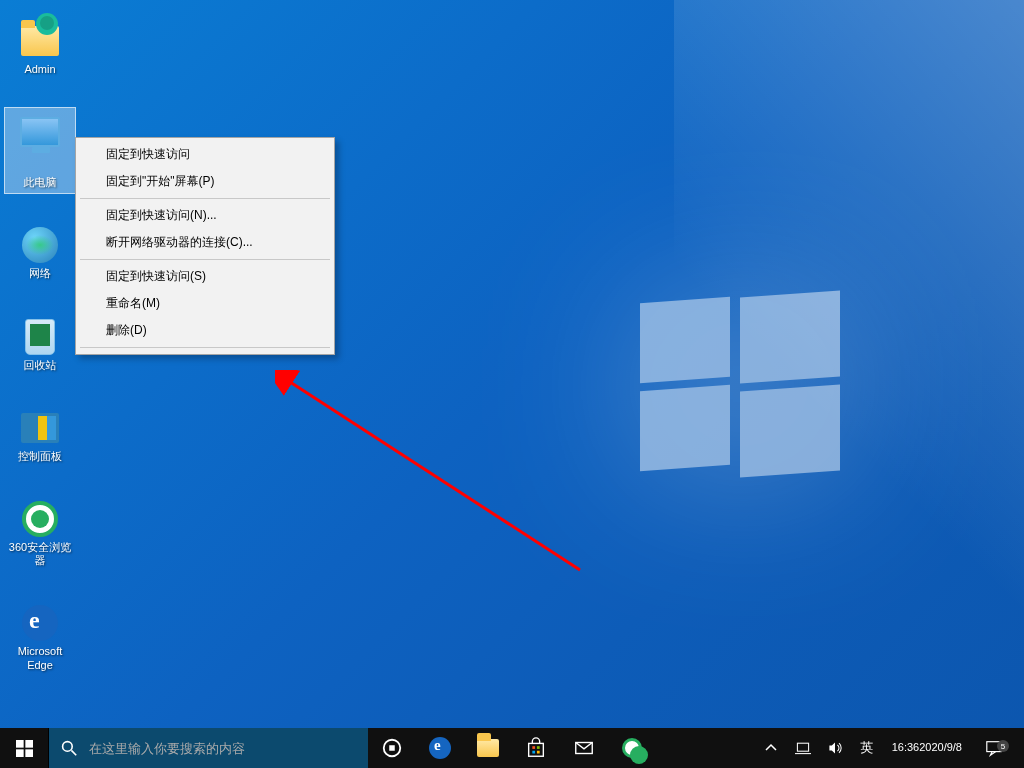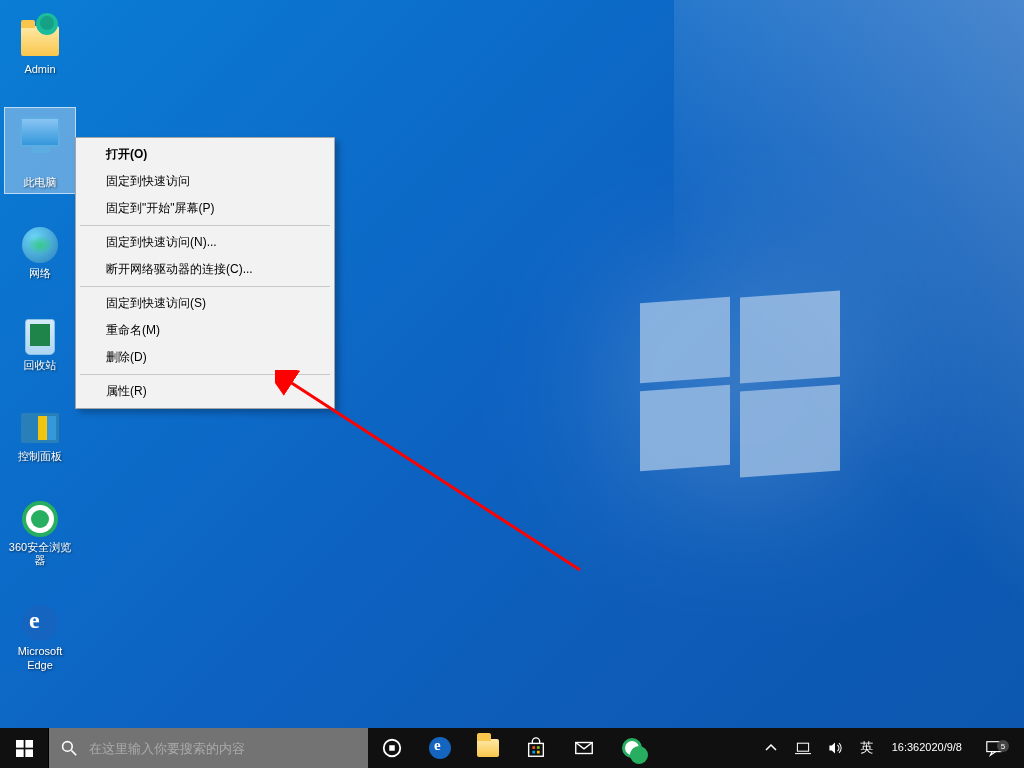--- a/index.html
+++ b/index.html
@@ -46,21 +46,21 @@
 .ctx-sep { height: 1px; background: #c8c8c8; margin: 3px 2px; }
 
 
 .arrow-svg { position:absolute; left:275px; top:370px; width:320px; height:210px; }
 
 
 .taskbar { position: absolute; bottom: 0; left: 0; width: 100%; height: 40px; background: #101010; display: flex; align-items: stretch; color: #fff; }
 .tb-btn { width: 48px; display: flex; align-items: center; justify-content: center; }
 .start { width:48px; }
 .start svg { width:17px; height:17px; }
-.search { flex: 0 0 320px; display:flex; align-items:center; background:#737373; margin: 0; border-left:1px solid #000;}
+.search { flex: 0 0 320px; display:flex; align-items:center; background:#0c4a6e; margin: 0; border-left:1px solid #000;}
 .search .mag { width: 40px; display:flex; align-items:center; justify-content:center; }
 .search input { flex:1; background:transparent; border:none; outline:none; color:#ddd; font-size:13px; height:100%; }
 .search input::placeholder { color:#aaa; }
 .tb-icon { width:22px; height:22px; }
 .tray { margin-left:auto; display:flex; align-items:center; gap:2px; }
 .tray .tb-btn { width: 30px; }
 .ime { font-size:13px; padding:0 6px; }
 .clock { display:flex; flex-direction:row; align-items:center; justify-content:center; font-size:11px; line-height:1.25; padding:0 8px; }
 .action-center { width:44px; display:flex; align-items:center; justify-content:center; position:relative; }
 .action-center .badge { position:absolute; right:7px; bottom:5px; width:12px; height:12px; border-radius:50%; background:#444; color:#fff; font-size:8px; display:flex; align-items:center; justify-content:center; }
@@ -120,32 +120,30 @@
     <div class="dicon-img">
         <div class="edge">
           <span class="e">e</span>
         </div>
       </div>
     <div class="dicon-label">Microsoft Edge</div>
   </div>
 </div>
 
 <div class="ctx">
-  <div class="ctx-item bold">打开(O)</div>
   <div class="ctx-item">固定到快速访问</div>
   <div class="ctx-item">固定到"开始"屏幕(P)</div>
   <div class="ctx-sep"></div>
   <div class="ctx-item">固定到快速访问(N)...</div>
   <div class="ctx-item">断开网络驱动器的连接(C)...</div>
   <div class="ctx-sep"></div>
   <div class="ctx-item">固定到快速访问(S)</div>
   <div class="ctx-item">重命名(M)</div>
   <div class="ctx-item">删除(D)</div>
   <div class="ctx-sep"></div>
-  <div class="ctx-item">属性(R)</div>
 </div>
 
 <svg class="arrow-svg" viewBox="0 0 320 210">
   <defs>
       <marker id="ah" markerWidth="12" markerHeight="10" refX="2" refY="5" orient="auto">
     <polygon points="0 0, 12 5, 0 10" fill="#ff0000"></polygon>
       </marker>
     </defs>
   <line x1="305" y1="200" x2="12" y2="10" stroke="#ff0000" stroke-width="3" marker-end="url(#ah)"></line>
 </svg>

